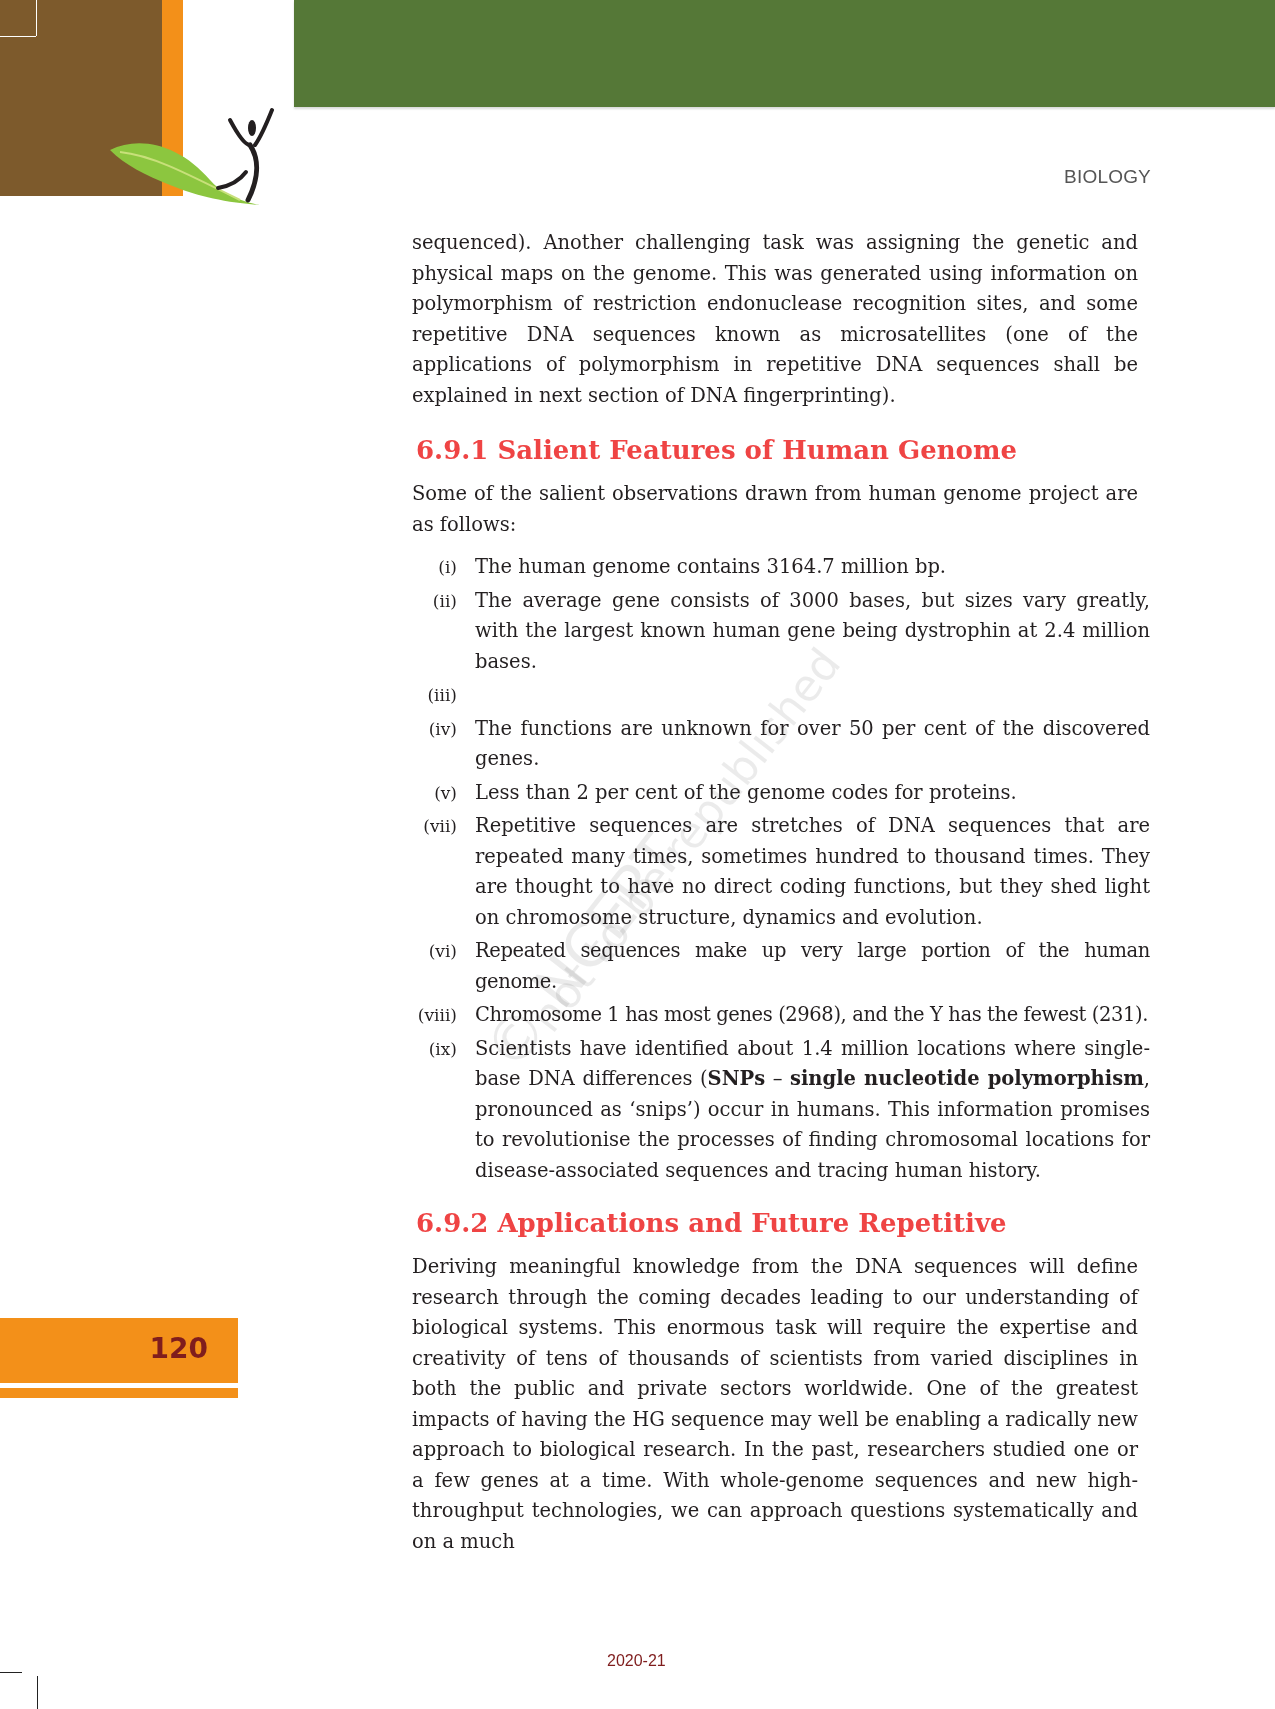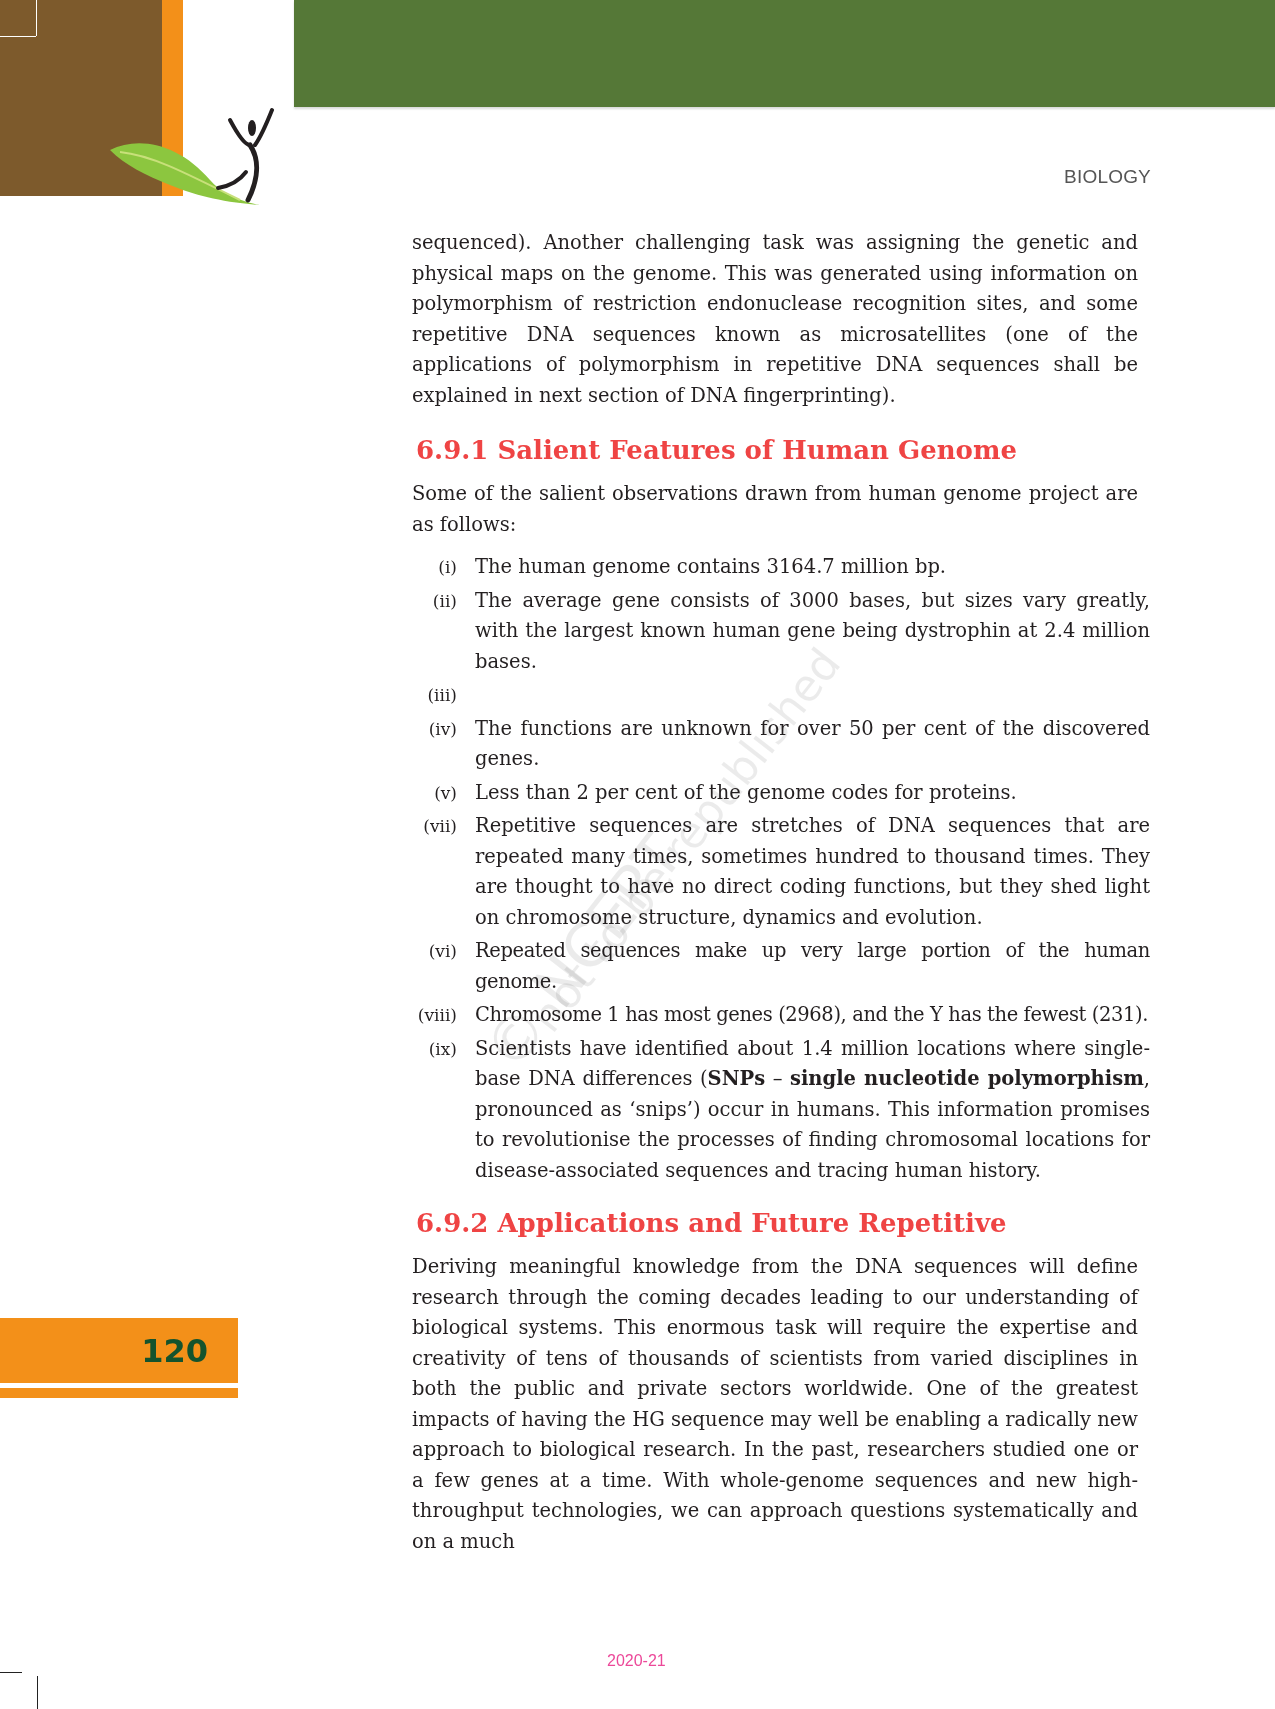--- a/index.html
+++ b/index.html
@@ -26,24 +26,24 @@
     .list .num { width: 75px; flex: 0 0 75px; text-align: right; padding-right: 18px; box-sizing: border-box; font-size: 17px; }
     .list .txt { flex: 1; text-align: justify; }
     b { font-weight: bold; }
 
     .watermark { position: absolute; left: 430px; top: 690px; width: 500px; height: 380px; pointer-events: none; }
     .watermark span { position: absolute; font-family: "DejaVu Sans", sans-serif; color: rgba(0,0,0,0.08); transform: rotate(-52deg); transform-origin: left top; white-space: nowrap; }
     .wm1 { left: 40px; top: 350px; font-size: 60px; }
     .wm2 { left: 90px; top: 320px; font-size: 44px; }
 
     .page-num-box { position: absolute; left: 0; top: 1318px; width: 238px; height: 65px; background: #f39019; }
-    .page-num { position: absolute; right: 30px; top: 14px; font-family: "DejaVu Sans", sans-serif; font-weight: bold; font-size: 32px; color: #14532d; }
+    .page-num { position: absolute; right: 30px; top: 14px; font-family: "DejaVu Sans", sans-serif; font-weight: bold; font-size: 28px; color: #7f1d1d; }
     .page-num-stripe { position: absolute; left: 0; top: 1388px; width: 238px; height: 10px; background: #f39019; }
 
-    .footer-year { position: absolute; left: 607px; top: 1652px; font-family: "Liberation Sans", sans-serif; font-size: 16px; color: #ec4899; text-align: center; }
+    .footer-year { position: absolute; left: 607px; top: 1652px; font-family: "Liberation Sans", sans-serif; font-size: 16px; color: #7f1d1d; text-align: center; }
     .crop-bl-h { position: absolute; left: 0; top: 1672px; width: 22px; height: 1px; background: #222; }
     .crop-bl-v { position: absolute; left: 37px; top: 1676px; width: 1px; height: 33px; background: #222; }
   </style>
 </head>
 <body>
 
 <div class="brown-block"></div>
 <div class="orange-bar"></div>
 <div class="crop-mark-tl-h"></div>
 <div class="crop-mark-tl-v"></div>

